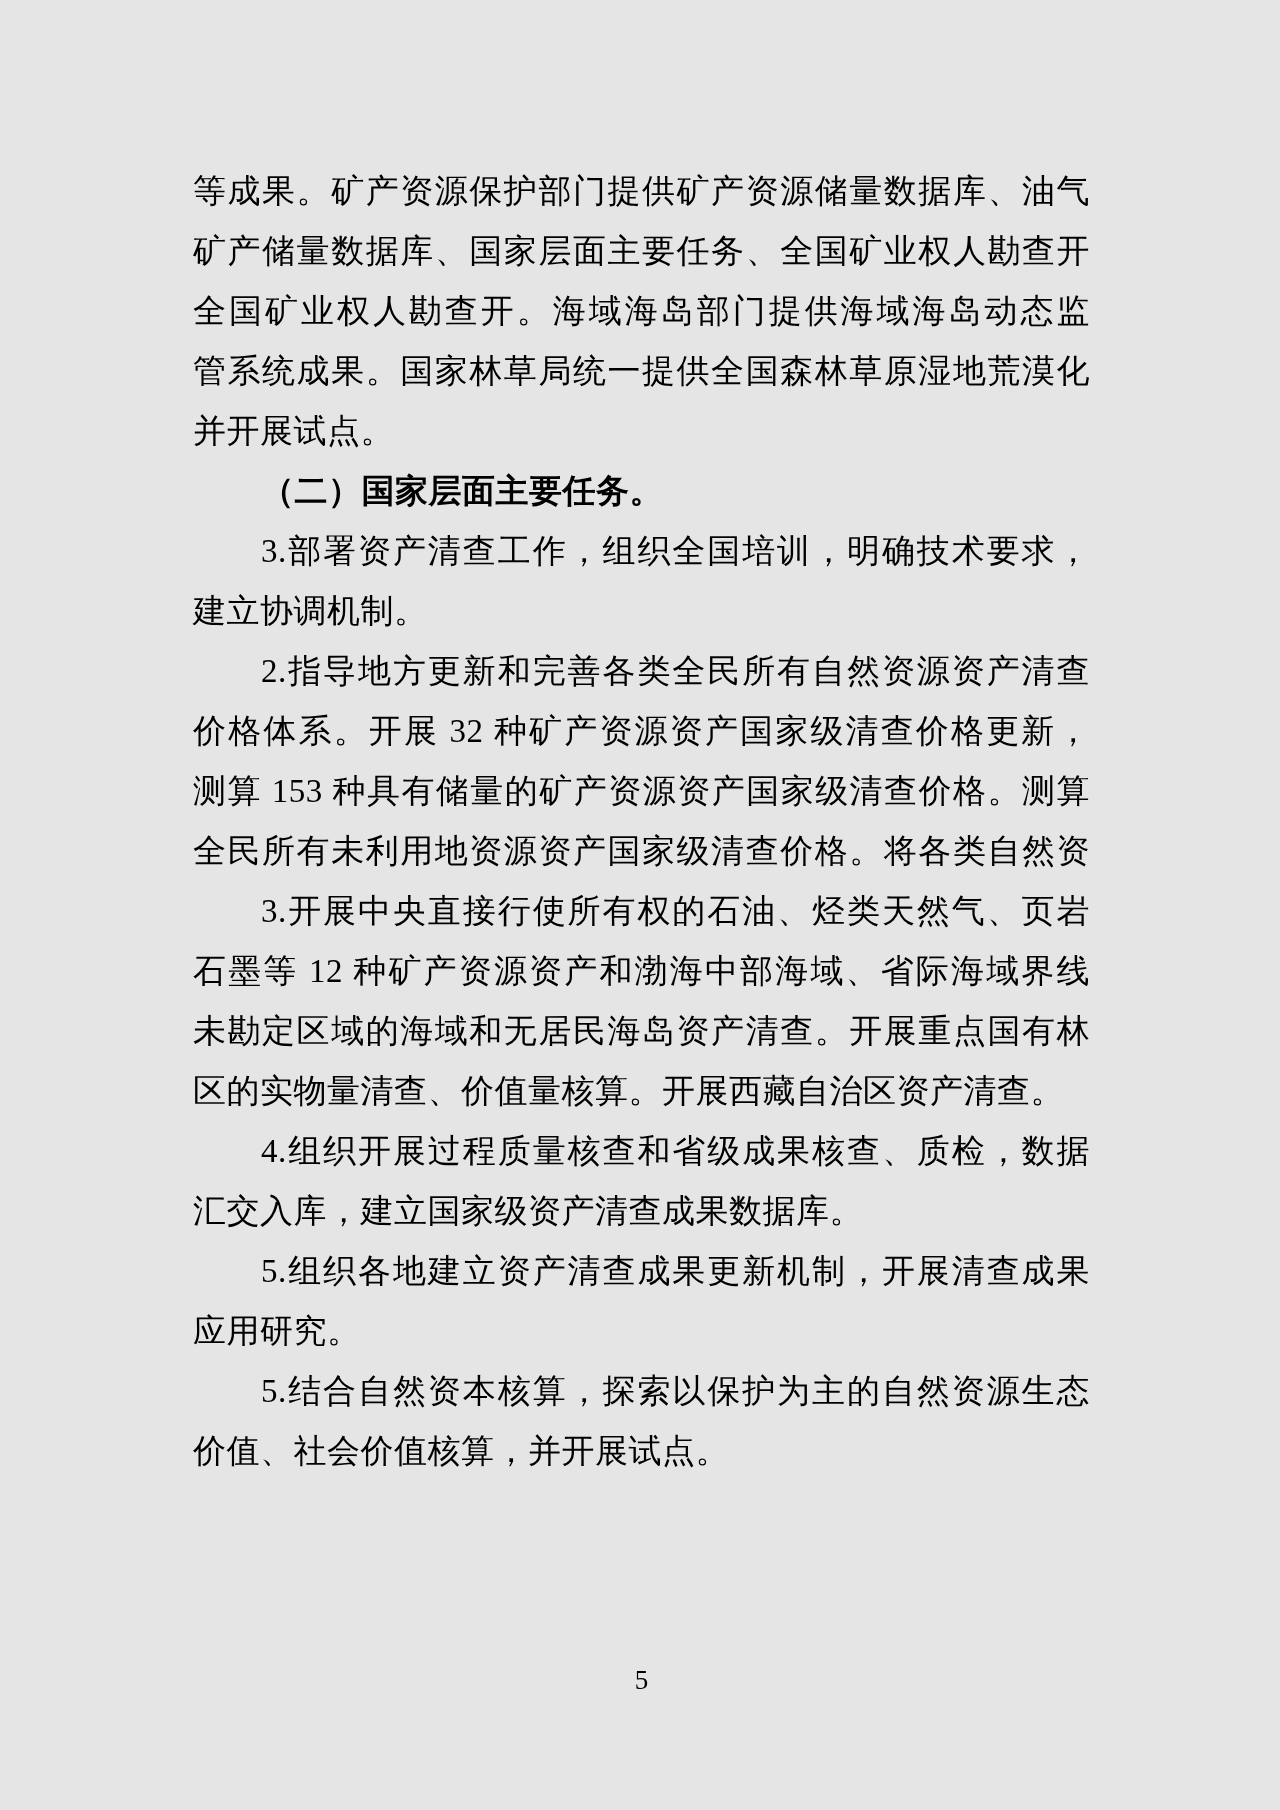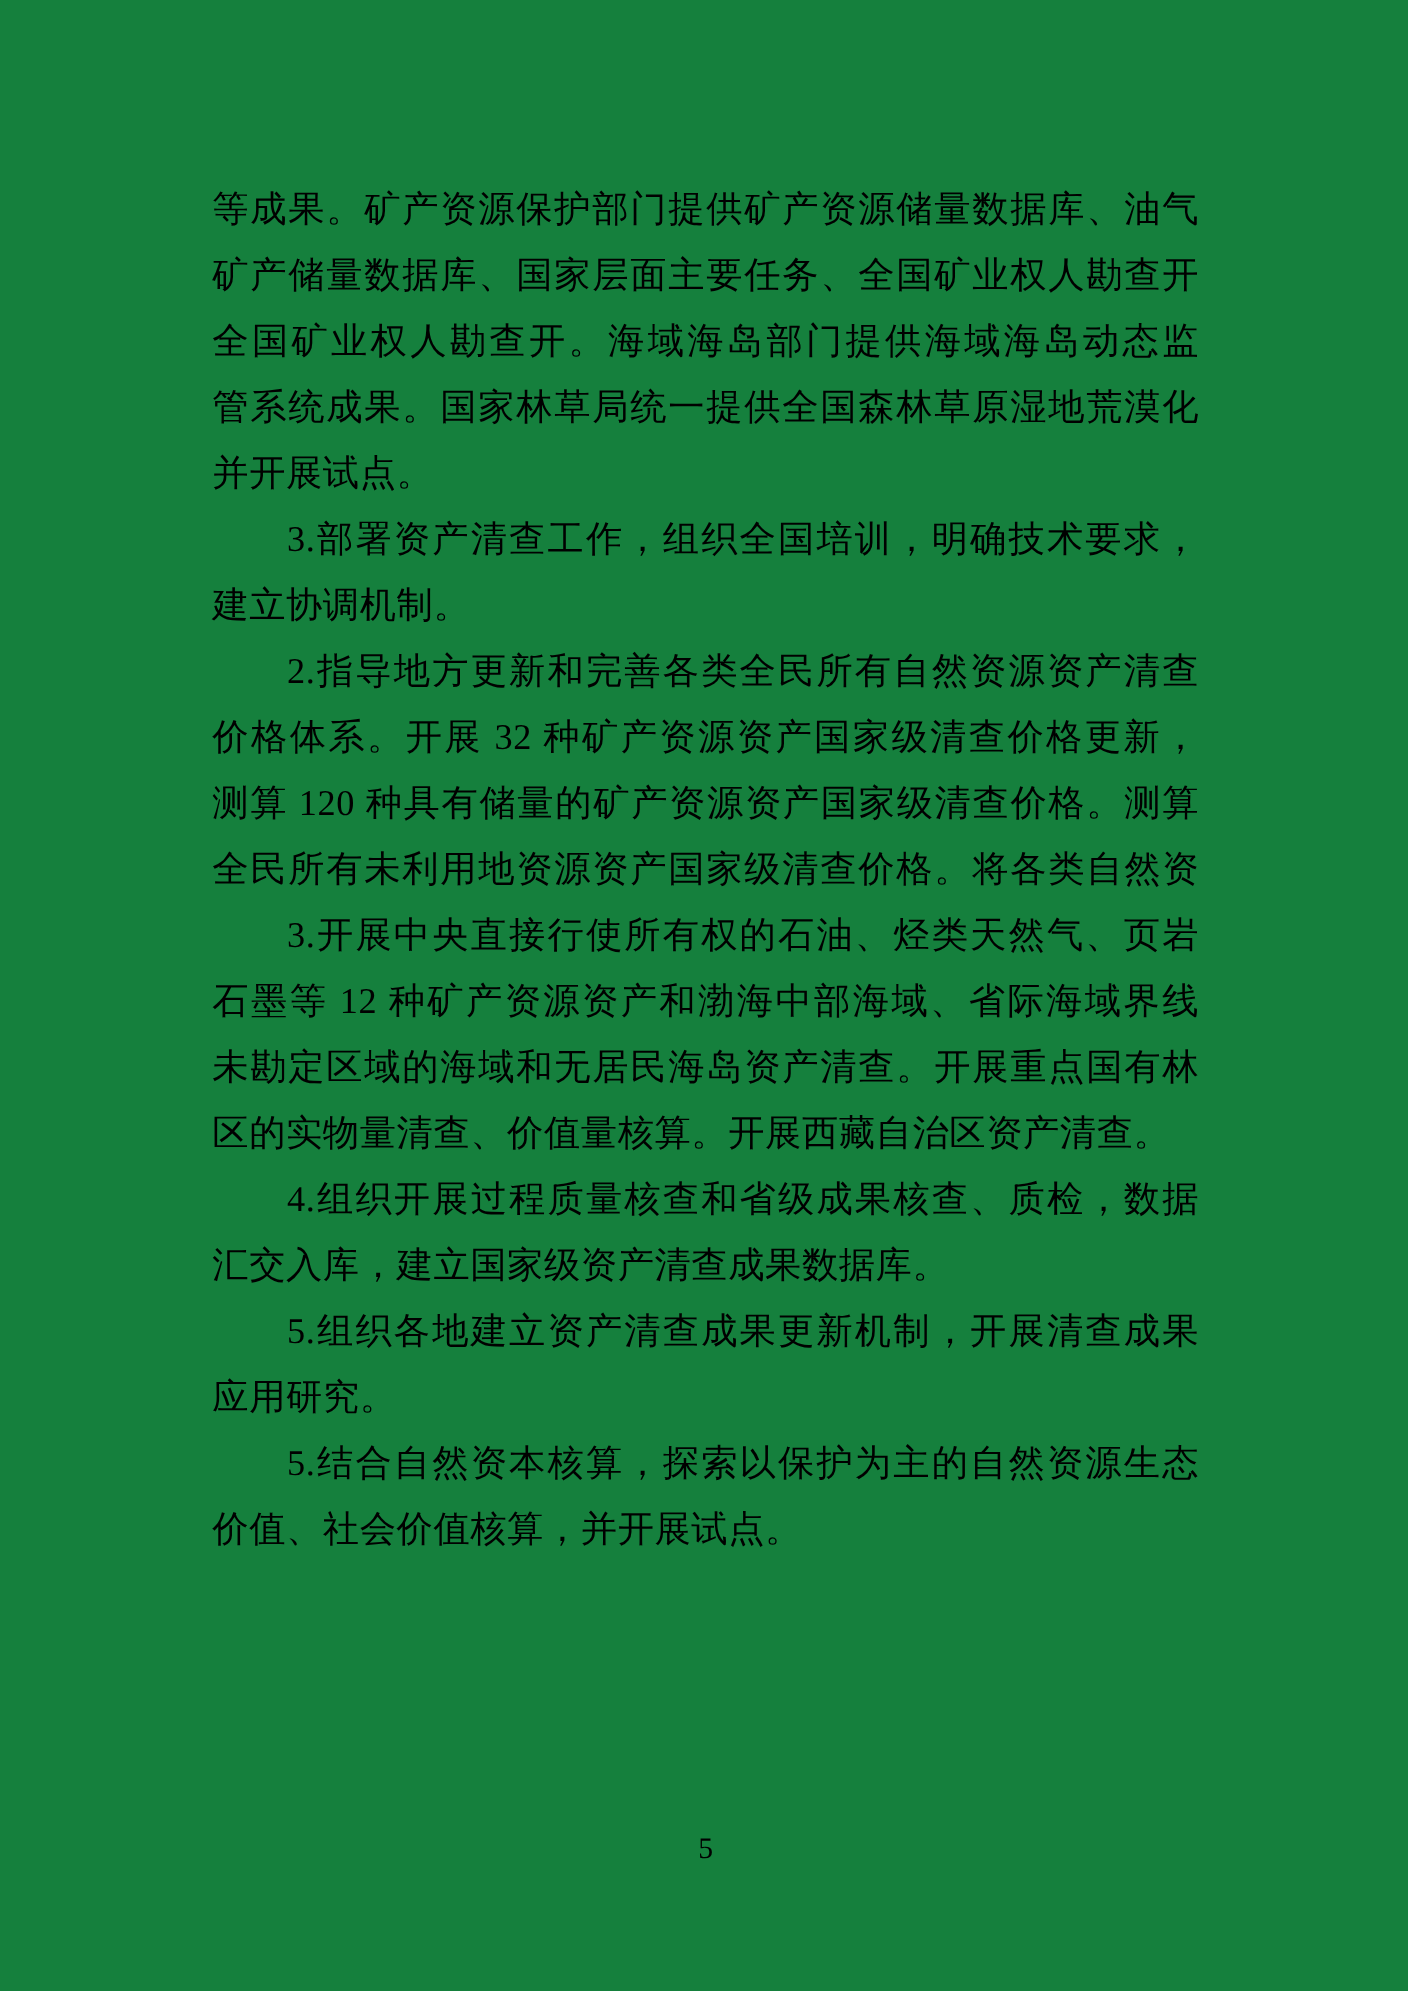--- a/index.html
+++ b/index.html
@@ -10,21 +10,21 @@
     width: 1280px;
     height: 1810px;
     background: #ffffff;
     position: relative;
     font-family: "Liberation Serif", "DejaVu Serif", serif;
     overflow: hidden;
   }
   .page {
     position: absolute;
     inset: 0;
-    background: #15803d;
+    background: #e5e5e5;
   }
   .content {
     position: absolute;
     left: 193px;
     top: 161px;
     width: 897px;
   }
   .line {
     height: 60px;
     line-height: 60px;
@@ -59,25 +59,26 @@
 </head>
 <body>
 
 <div class="page">
   <div class="content" id="content">
       <div class="line">等成果。矿产资源保护部门提供矿产资源储量数据库、油气</div>
       <div class="line">矿产储量数据库、国家层面主要任务、全国矿业权人勘查开</div>
       <div class="line">全国矿业权人勘查开。海域海岛部门提供海域海岛动态监</div>
       <div class="line">管系统成果。国家林草局统一提供全国森林草原湿地荒漠化</div>
       <div class="line last">并开展试点。</div>
+      <div class="line heading indent last">（二）国家层面主要任务。</div>
       <div class="line indent">3.部署资产清查工作，组织全国培训，明确技术要求，</div>
       <div class="line last">建立协调机制。</div>
       <div class="line indent">2.指导地方更新和完善各类全民所有自然资源资产清查</div>
       <div class="line">价格体系。开展 32 种矿产资源资产国家级清查价格更新，</div>
-      <div class="line">测算 120 种具有储量的矿产资源资产国家级清查价格。测算</div>
+      <div class="line">测算 153 种具有储量的矿产资源资产国家级清查价格。测算</div>
       <div class="line">全民所有未利用地资源资产国家级清查价格。将各类自然资</div>
       <div class="line indent">3.开展中央直接行使所有权的石油、烃类天然气、页岩</div>
       <div class="line">石墨等 12 种矿产资源资产和渤海中部海域、省际海域界线</div>
       <div class="line">未勘定区域的海域和无居民海岛资产清查。开展重点国有林</div>
       <div class="line last">区的实物量清查、价值量核算。开展西藏自治区资产清查。</div>
       <div class="line indent">4.组织开展过程质量核查和省级成果核查、质检，数据</div>
       <div class="line last">汇交入库，建立国家级资产清查成果数据库。</div>
       <div class="line indent">5.组织各地建立资产清查成果更新机制，开展清查成果</div>
       <div class="line last">应用研究。</div>
       <div class="line indent">5.结合自然资本核算，探索以保护为主的自然资源生态</div>

